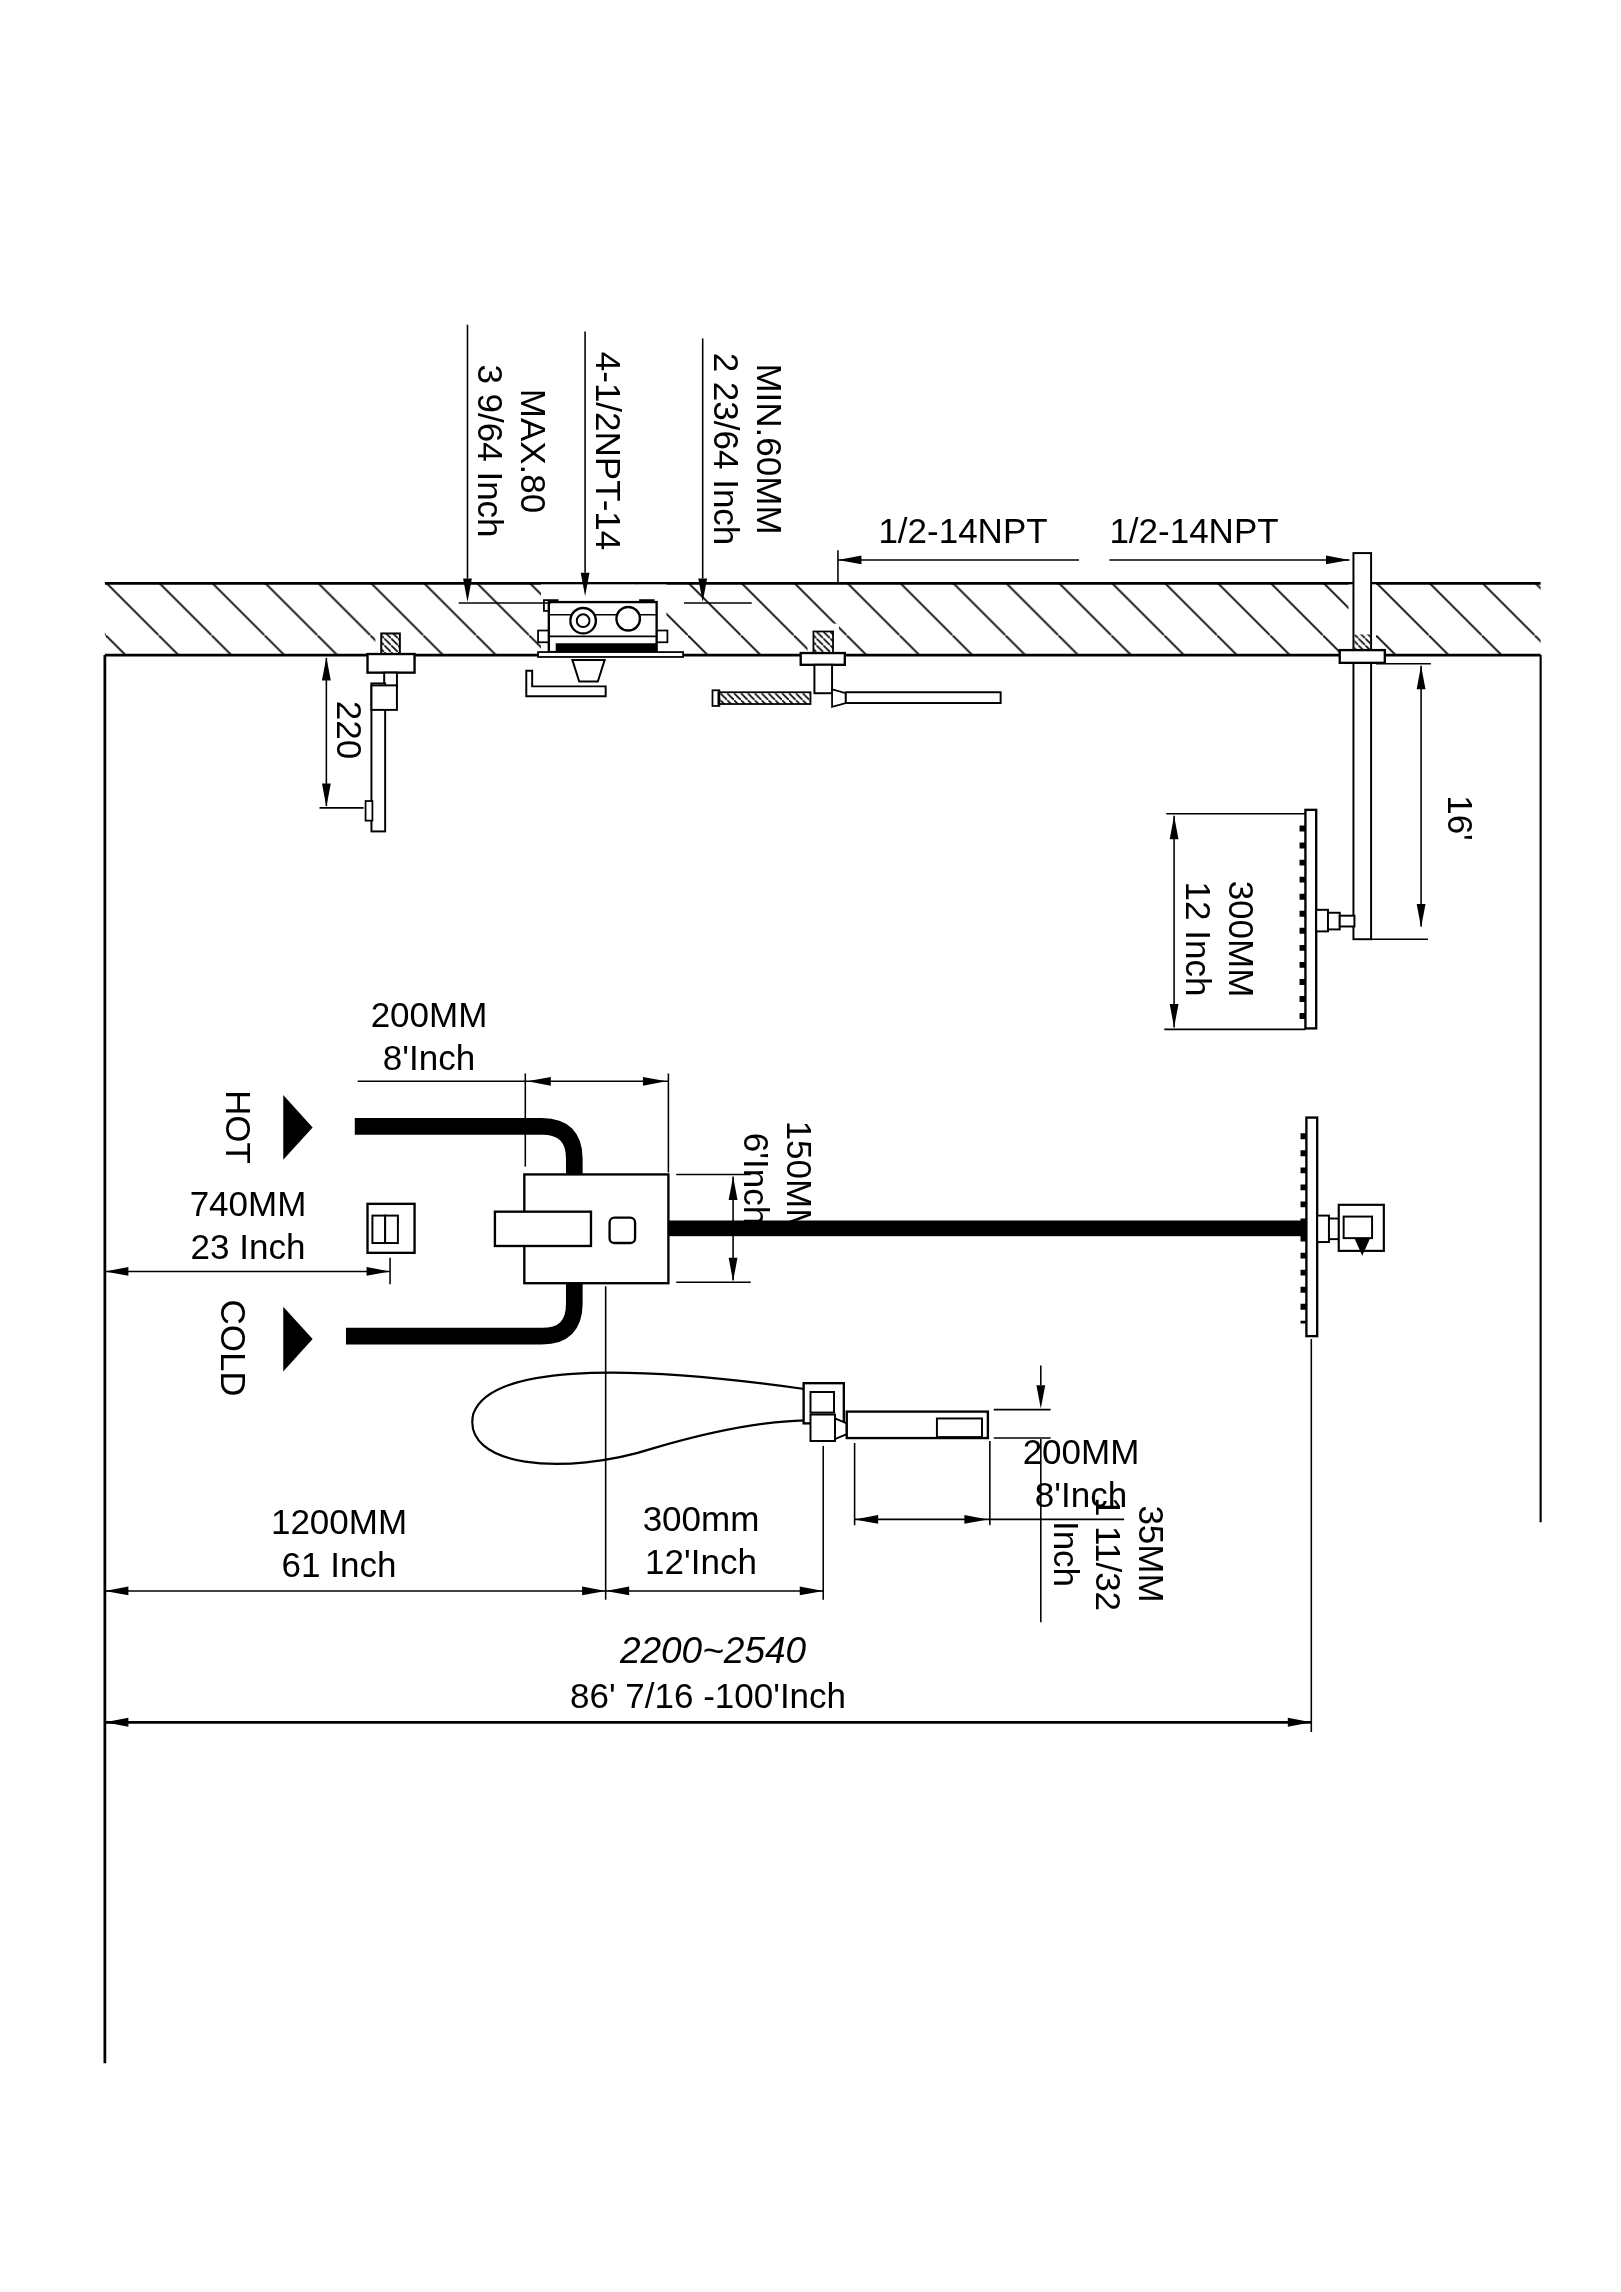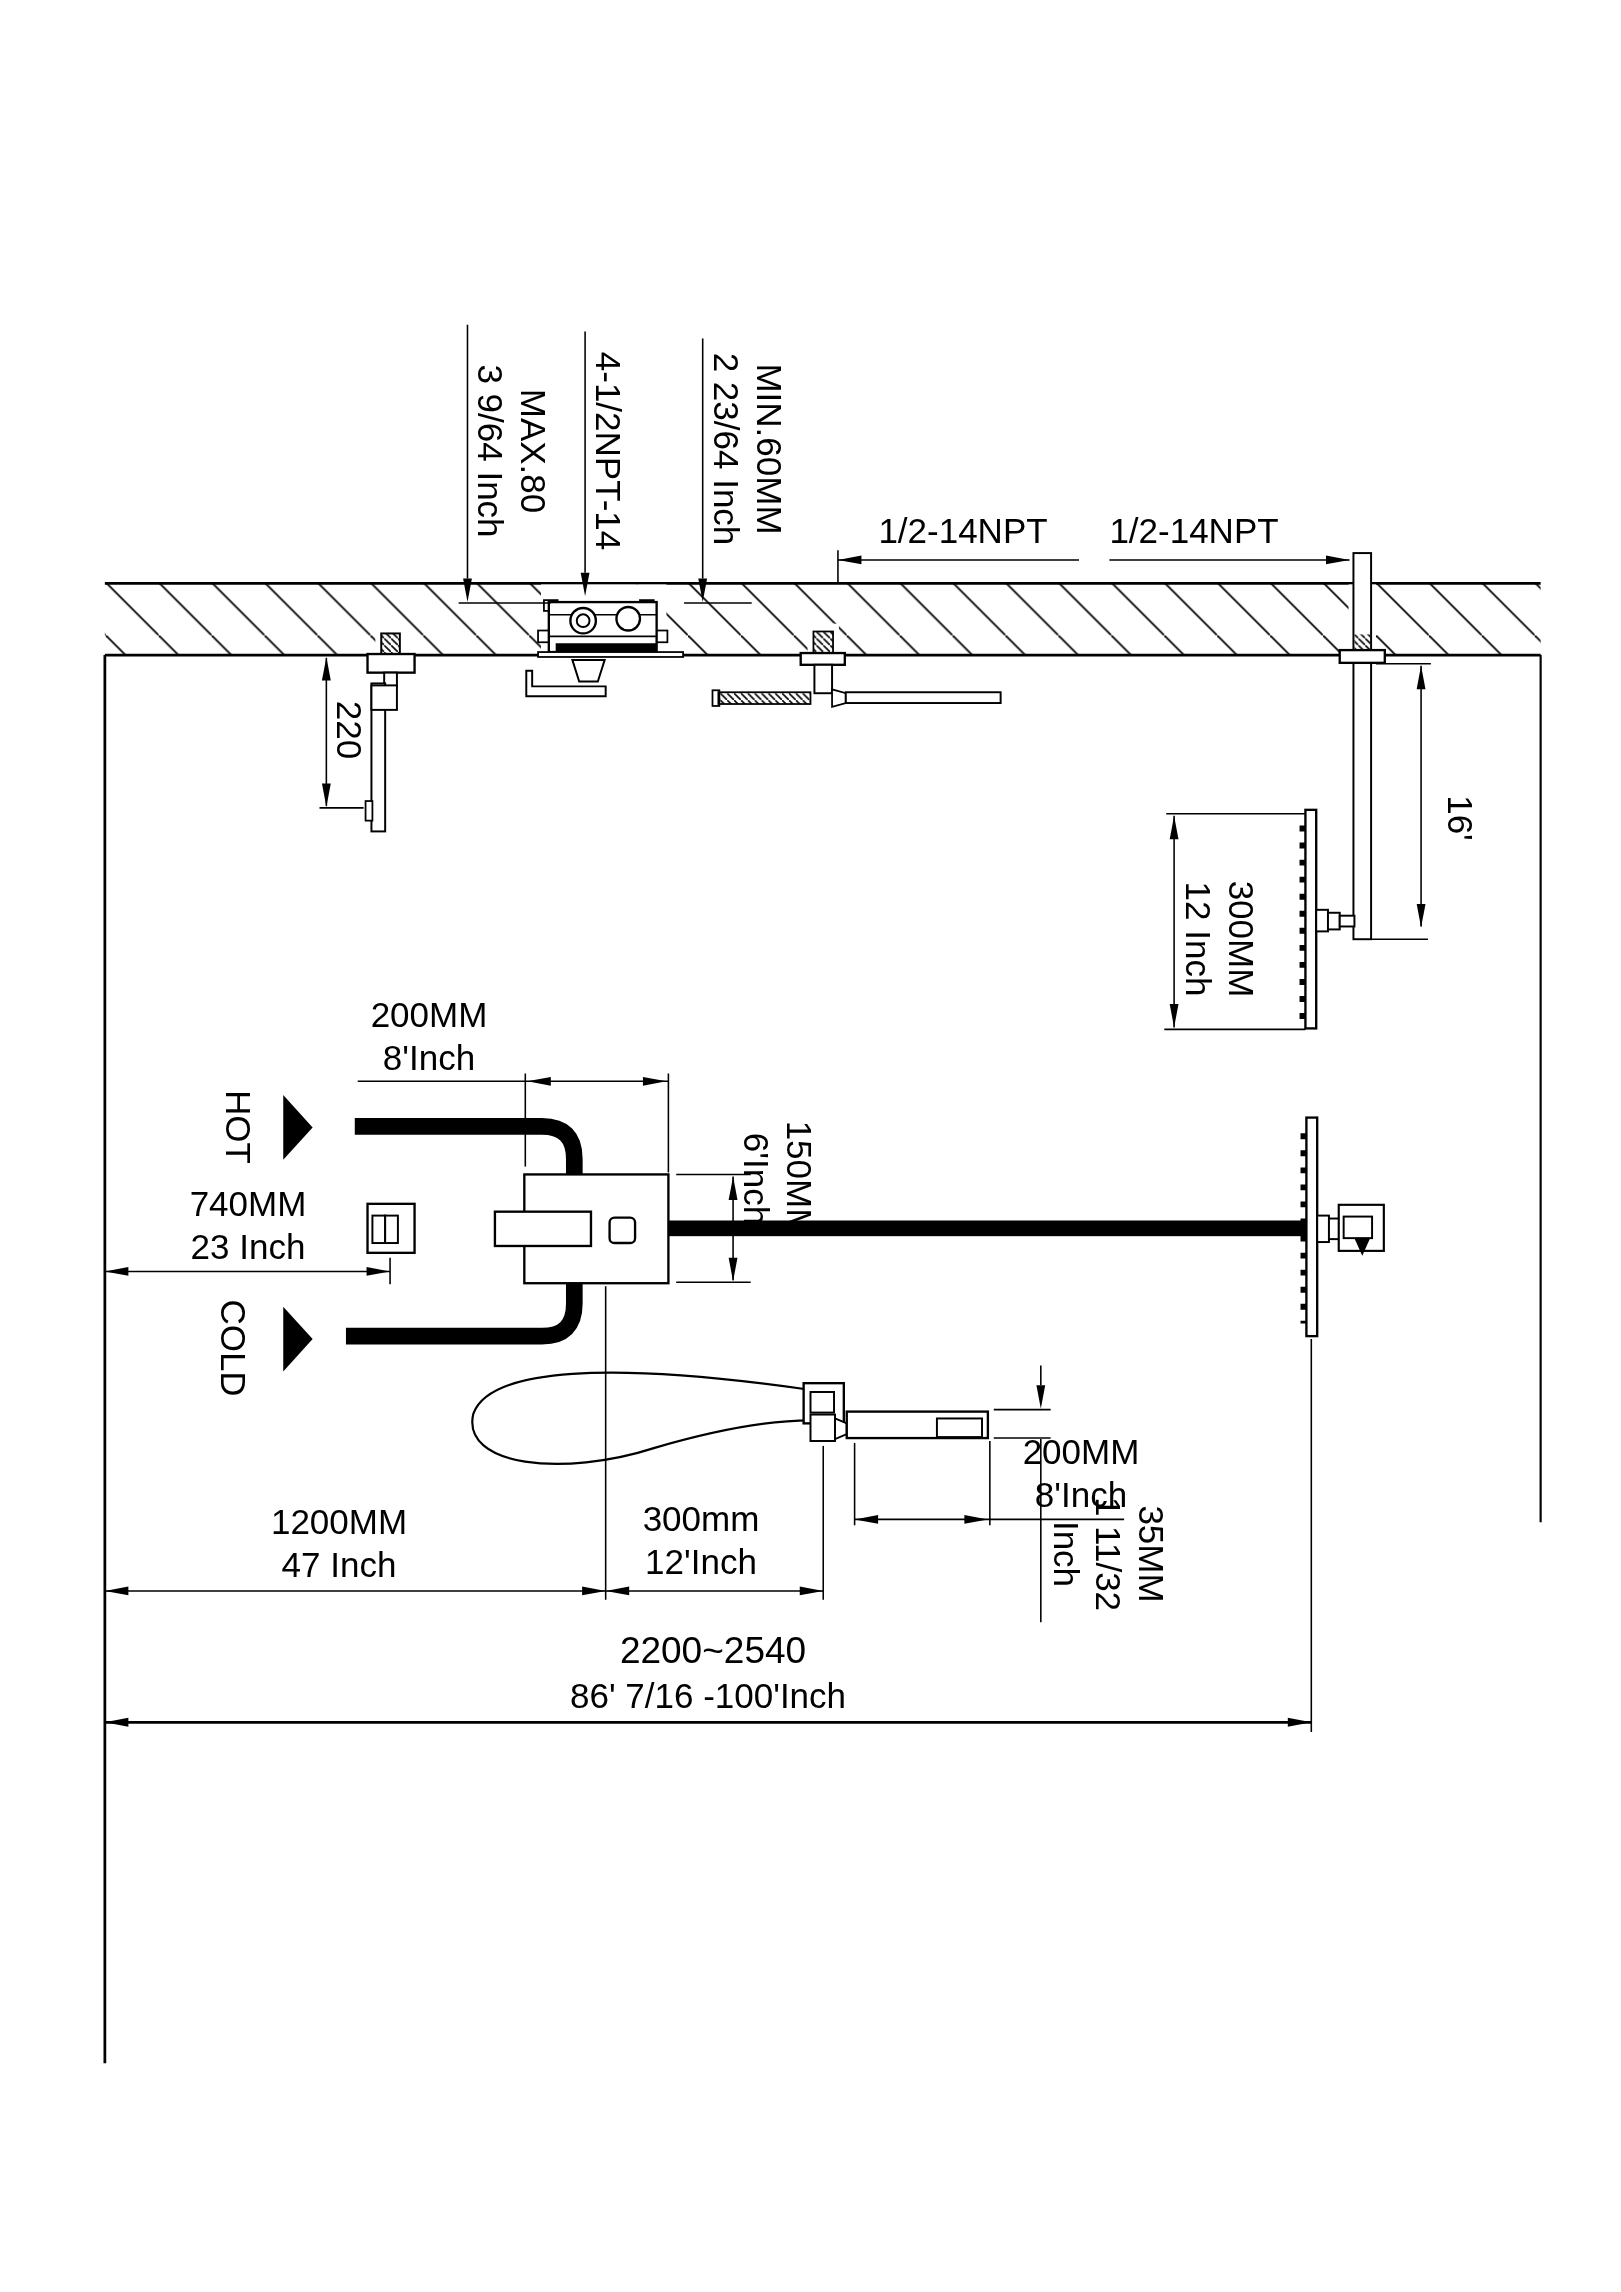--- a/index.html
+++ b/index.html
@@ -2,21 +2,21 @@
 <html><head>
 <meta charset="utf-8">
 <style>
   html,body{margin:0;padding:0;background:#fff;}
   #canvas{position:relative;width:1621px;height:2293px;background:#fff;overflow:hidden;
           font-family:"Liberation Sans","DejaVu Sans",sans-serif;color:#000;}
   #linework{position:absolute;left:0;top:0;}
   .lbl{position:absolute;font-size:35px;line-height:1.22;text-align:center;
        white-space:pre-line;transform:translate(-50%,-50%);color:#000;}
   .v{transform:translate(-50%,-50%) rotate(90deg);}
-  .big{font-size:37px;}
+  .big{font-size:37px;font-style:italic;}
   .ln{stroke:#000;stroke-width:1.6;fill:none;}
   .ln2{stroke:#000;stroke-width:2.2;fill:none;}
   .ln3{stroke:#000;stroke-width:2.8;fill:none;}
   .wh{fill:#fff;}
   .bk{fill:#000;stroke:none;}
   .pipe{stroke:#000;stroke-width:17;fill:none;}
 </style>
 </head>
 <body>
 
@@ -243,20 +243,20 @@
 <div class="lbl v" style="left:238px;top:1127px">HOT</div>
 <div class="lbl v" style="left:233px;top:1348px">COLD</div>
 <div class="lbl" style="left:248px;top:1226px">740MM
 23 Inch</div>
 <div class="lbl" style="left:1081px;top:1474px">200MM
 8'Inch</div>
 <div class="lbl v" style="left:1108px;top:1554px">35MM
 1 11/32
 Inch</div>
 <div class="lbl" style="left:339px;top:1544px">1200MM
-47 Inch</div>
+61 Inch</div>
 <div class="lbl" style="left:701px;top:1541px">300mm
 12'Inch</div>
 <div class="lbl big" style="left:713px;top:1651px">2200~2540</div>
 <div class="lbl" style="left:708px;top:1696px">86' 7/16 -100'Inch</div>
 
 </div>
 
 
 </body></html>

